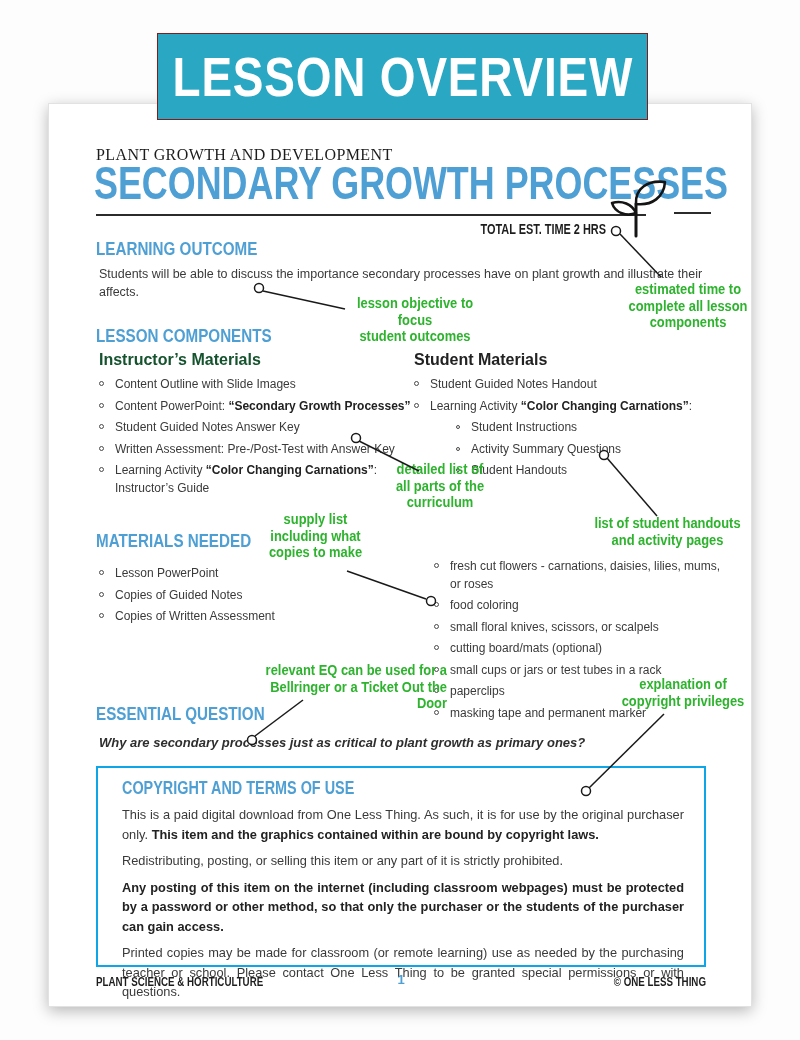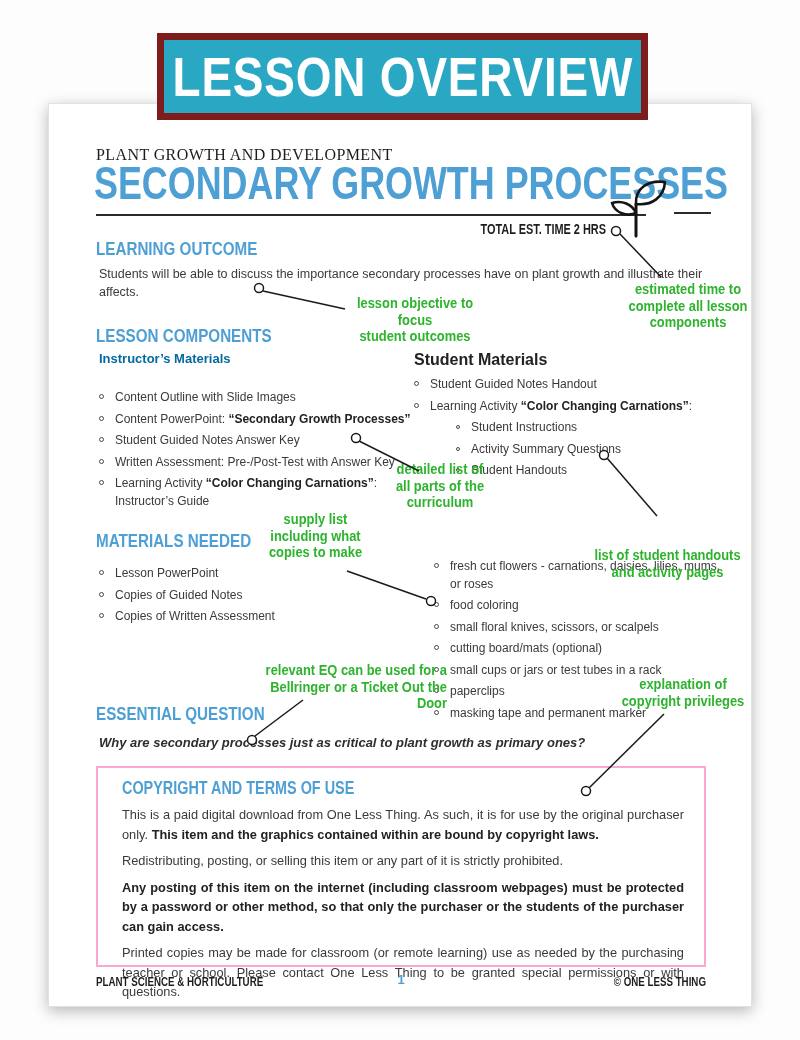--- a/index.html
+++ b/index.html
@@ -5,21 +5,21 @@
   * { margin:0; padding:0; box-sizing:border-box; }
   html,body { width:800px; height:1040px; background:#fdfdfd; font-family:"Liberation Sans",sans-serif; }
   #stage { position:relative; width:800px; height:1040px; overflow:hidden; }
 
   
   #page { position:absolute; left:48px; top:103px; width:704px; height:904px;
           background:#ffffff; border:1px solid #e2e2e2; box-shadow:0 4px 14px rgba(0,0,0,.28); }
 
   
   #banner { position:absolute; left:157px; top:33px; width:491px; height:87px;
-            background:#29a7c3; border:7px solid #7f1d1d; z-index:6;
+            background:#29a7c3; border:1px solid #7f1d1d; z-index:6;
             display:flex; align-items:center; justify-content:center; }
   #banner .txt { color:#fff; font-weight:700; font-size:56px; letter-spacing:1px;
                  display:inline-block; transform:scaleX(.82); transform-origin:center; white-space:nowrap; }
 
   .abs { position:absolute; }
   .cond { display:inline-block; font-weight:700; white-space:nowrap; transform:scaleX(.8); transform-origin:left center; }
   .blue-h { color:#4e9fd4; font-size:19px; }
   .serif { font-family:"Liberation Serif",serif; }
 
   .body-txt { color:#3a3a3a; font-size:12.5px; line-height:18px; }
@@ -37,21 +37,21 @@
   .annot .inner { display:block; transform:scaleX(.86); transform-origin:center top; }
   .annot.center { text-align:center; }
   .annot.right  { text-align:right; }
   .annot.right .inner { transform-origin:right top; }
 
   
   .rule { position:absolute; height:2px; background:#2b2b2b; }
 
   
   #cbox { position:absolute; left:47px; top:662px; width:610px; height:201px;
-          border:2px solid #f9a8d4; padding:10px 20px 0 24px; }
+          border:2px solid #0ea5e9; padding:10px 20px 0 24px; }
   #cbox p { color:#3a3a3a; font-size:12.8px; line-height:19.5px; text-align:justify; margin-bottom:7px; }
 
   
   #pfooter { position:absolute; left:47px; top:866px; width:610px; height:20px; }
   #pfooter .cond { font-size:13px; color:#1d1d1d; transform:scaleX(.75); }
   #pfooter .right .cond { transform-origin:right center; }
   #pfooter .pageno { position:absolute; left:0; right:0; text-align:center; color:#4e9fd4; font-weight:700; font-size:13px; }
 
   svg.overlay { position:absolute; left:0; top:0; z-index:8; pointer-events:none; }
 </style>
@@ -88,21 +88,21 @@
     <div class="abs" style="left:47px; top:134px;">
       <span class="cond blue-h">LEARNING OUTCOME</span>
     </div>
     <div class="abs body-txt" style="left:50px; top:161px; width:618px; font-weight:500;">Students will be able to discuss the importance secondary processes have on plant growth and illustrate their affects.</div>
 
     <div class="abs" style="left:47px; top:221px;">
       <span class="cond blue-h">LESSON COMPONENTS</span>
     </div>
 
     <div class="abs" style="left:50px; top:247px; width:322px;">
-      <div style="font-size:13px; font-weight:700; color:#0369a1; margin-bottom:23px;">Instructor’s Materials</div>
+      <div style="font-size:16px; font-weight:700; color:#14532d; margin-bottom:7px;">Instructor’s Materials</div>
       <ul class="blist">
         <li>
             <span class="bullet"></span>
           <span><span>Content Outline with Slide Images</span><b></b><span></span></span>
           </li>
         <li>
             <span class="bullet"></span>
           <span><span>Content PowerPoint: </span><b>“Secondary Growth Processes”</b><span></span></span>
           </li>
         <li>
@@ -237,21 +237,21 @@
         <div>components</div>
       </span>
   </div>
   <div class="annot center" style="left:350px; top:461px; width:180px;">
     <span class="inner">
         <div>detailed list of</div>
         <div>all parts of the</div>
         <div>curriculum</div>
       </span>
   </div>
-  <div class="annot center" style="left:575px; top:515px; width:185px;margin-top:32px;">
+  <div class="annot center" style="left:575px; top:515px; width:185px;">
     <span class="inner">
         <div>list of student handouts</div>
         <div>and activity pages</div>
       </span>
   </div>
   <div class="annot center" style="left:248px; top:511px; width:135px;">
     <span class="inner">
         <div>supply list</div>
         <div>including what</div>
         <div>copies to make</div>

